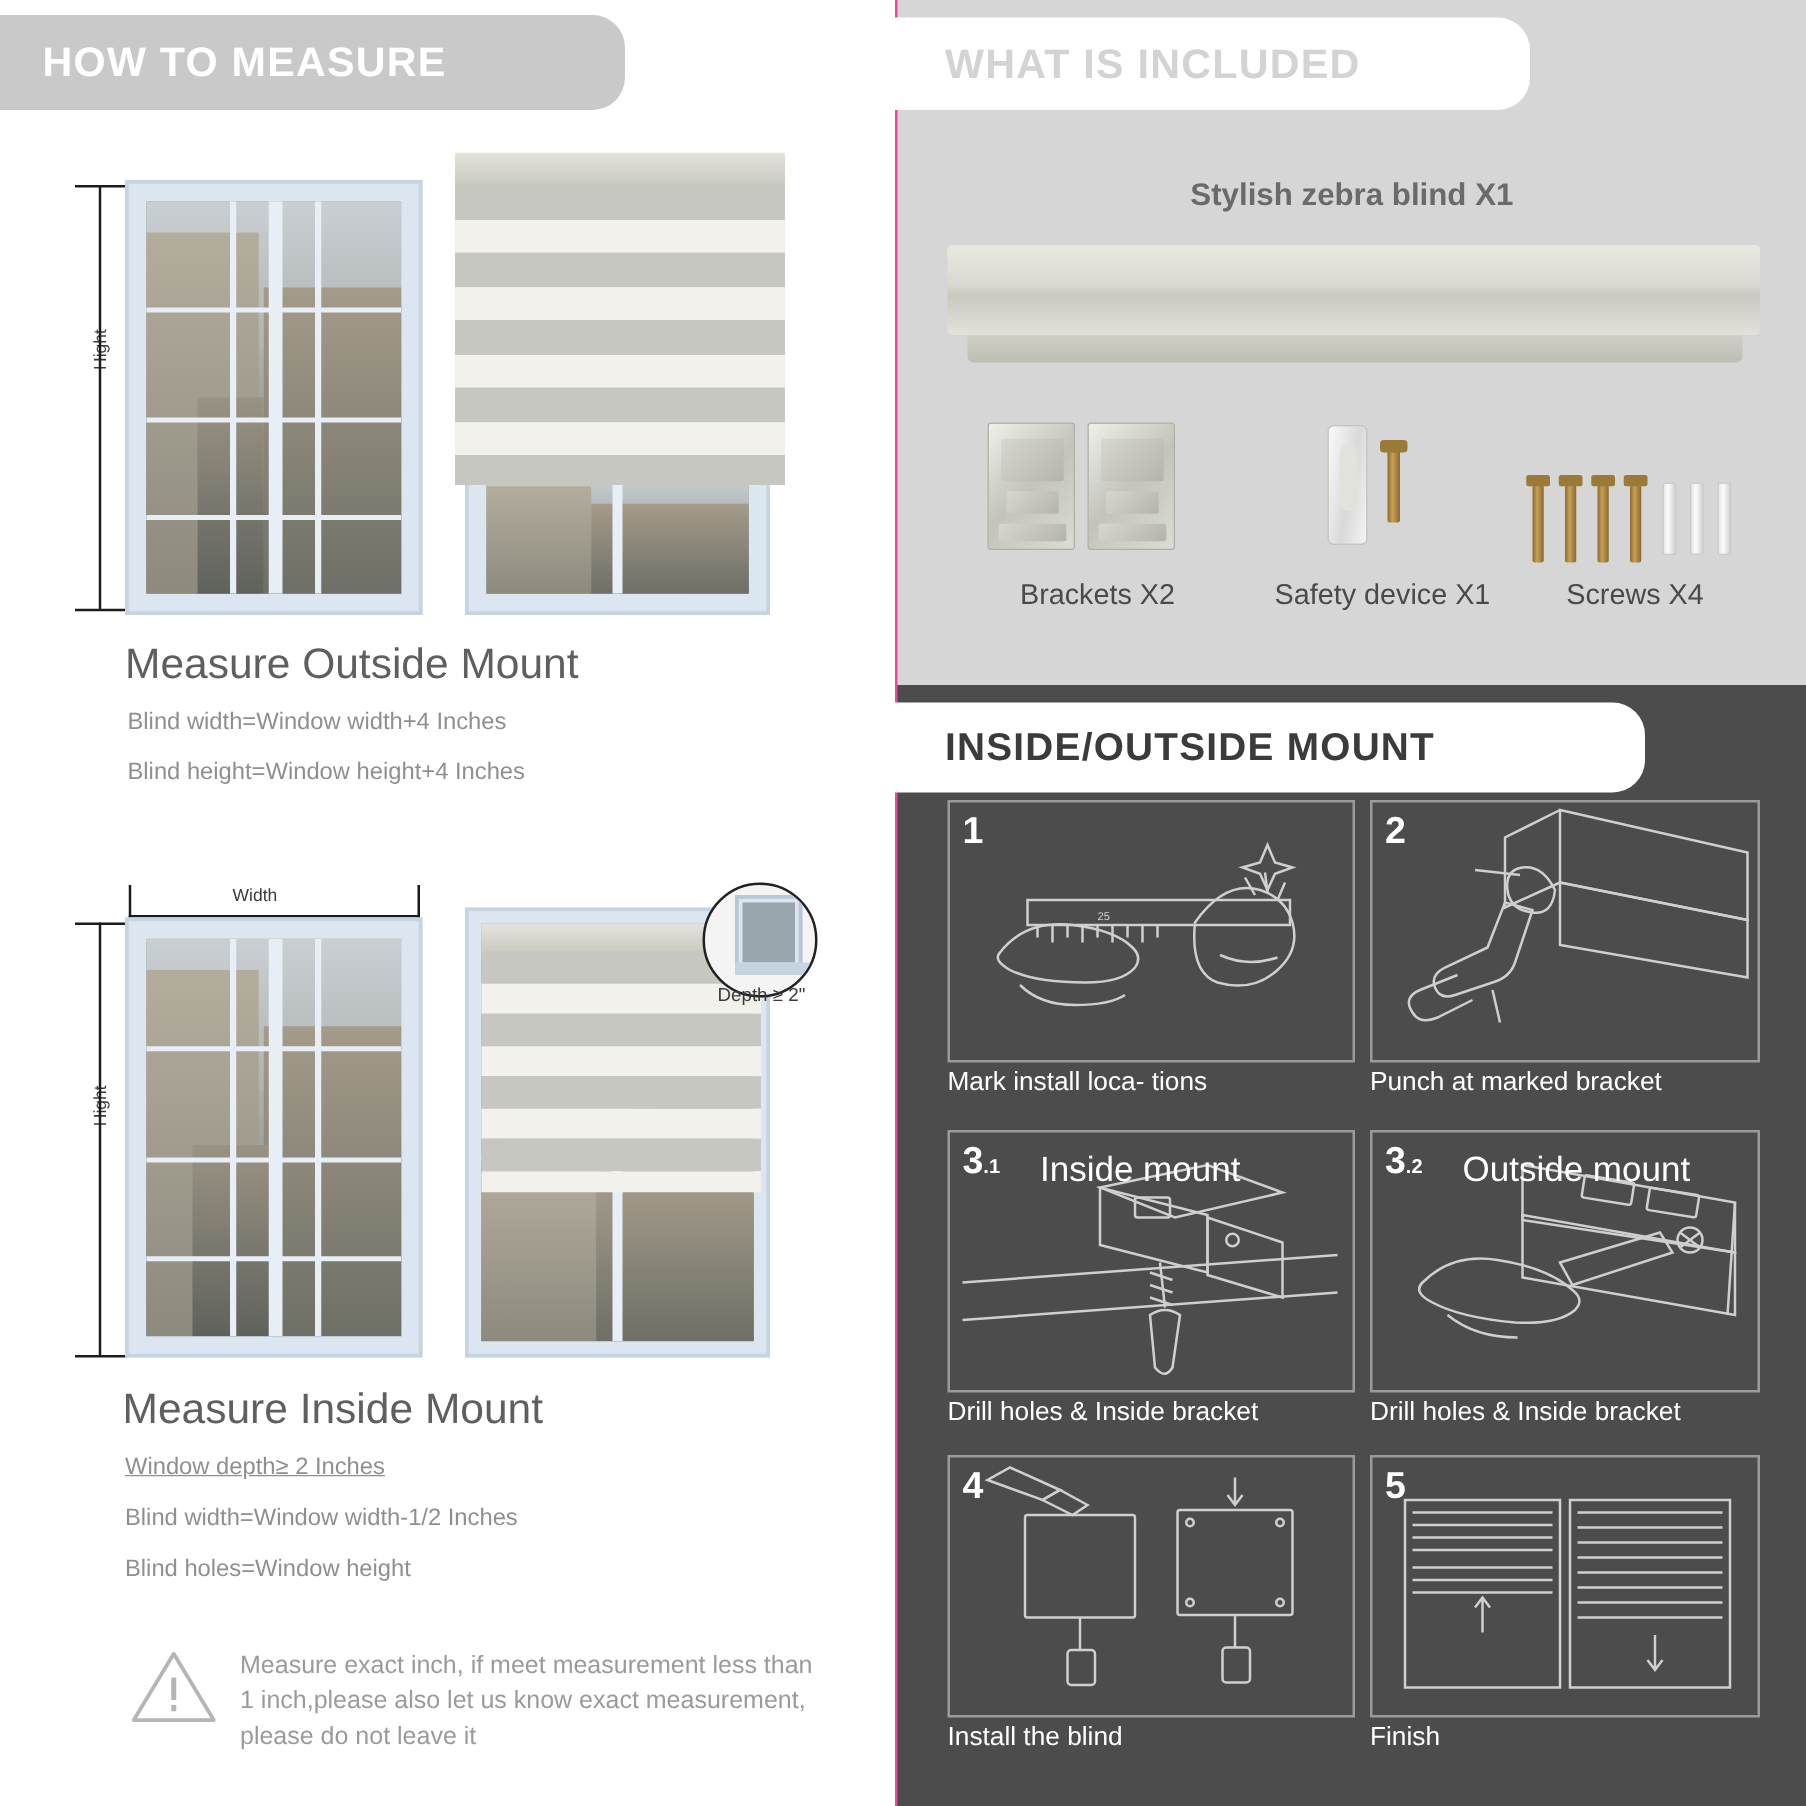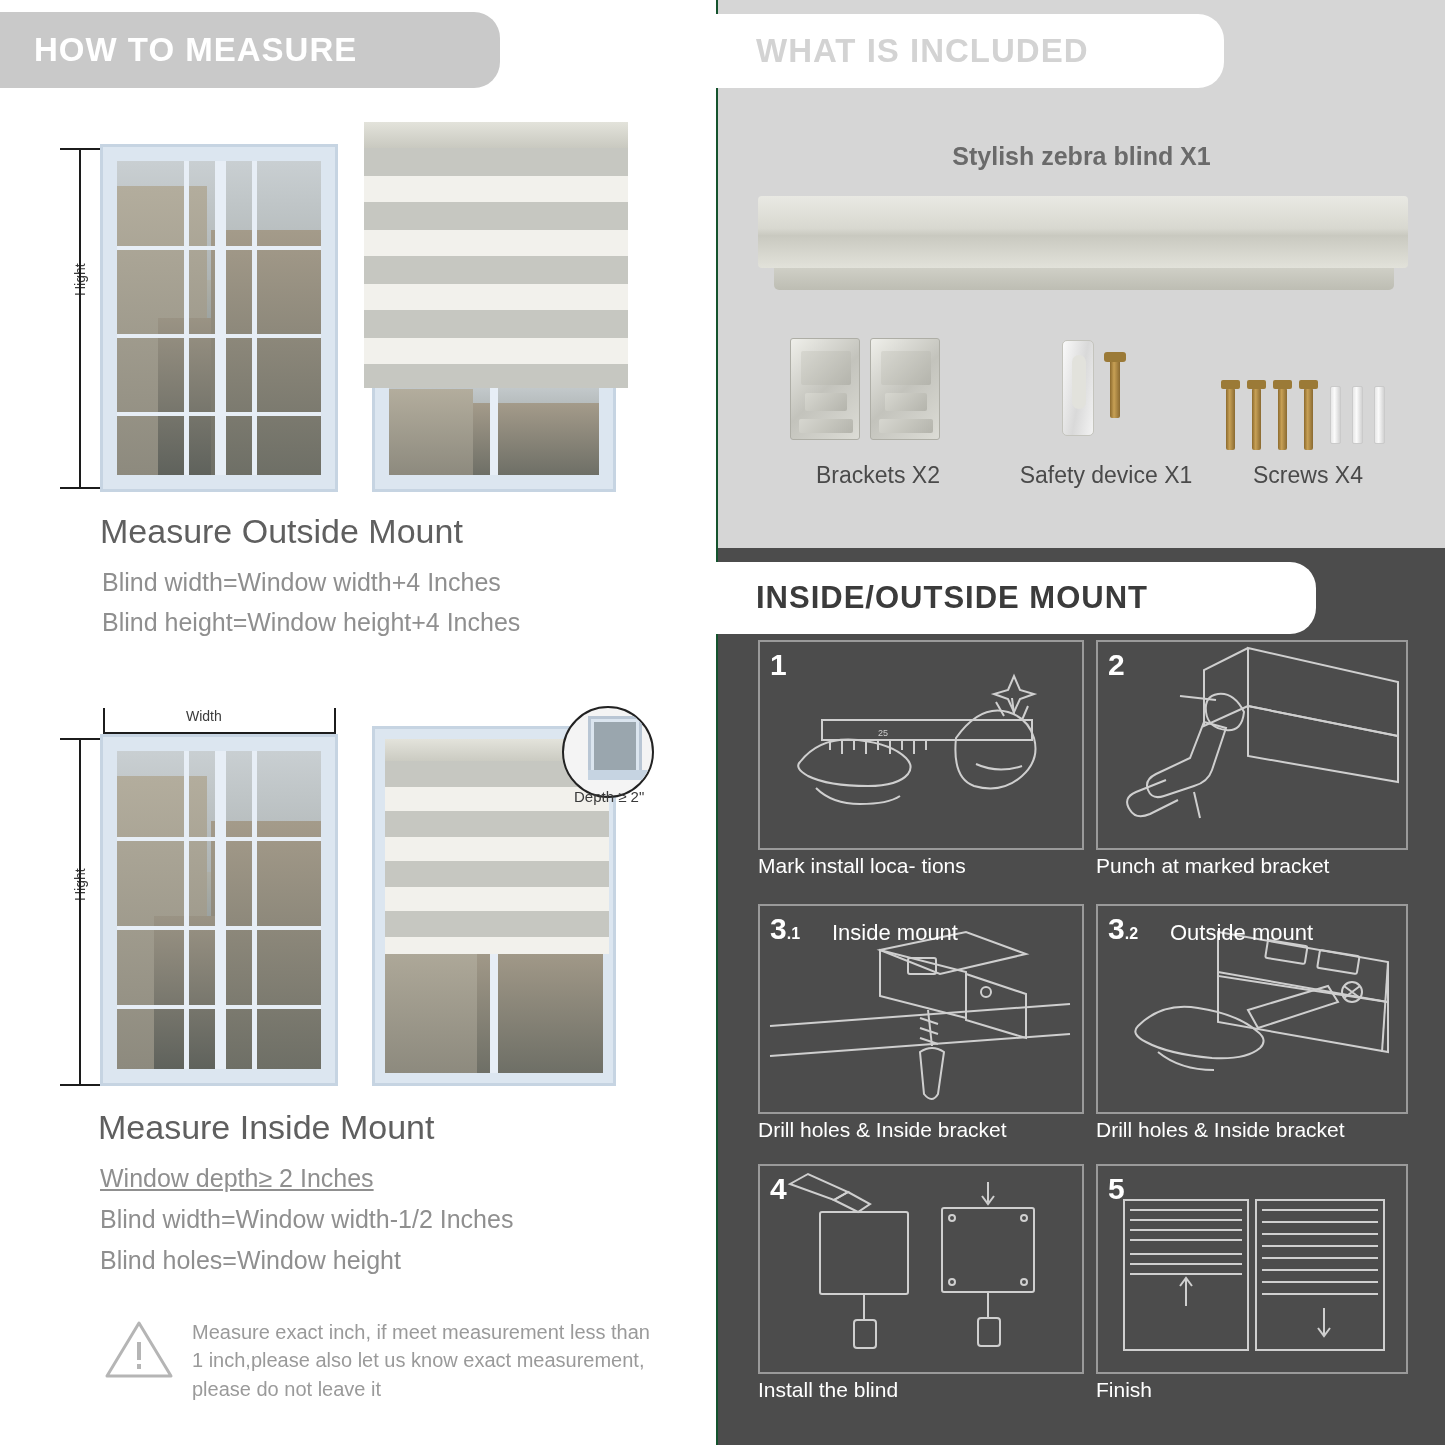--- a/index.html
+++ b/index.html
@@ -3,21 +3,21 @@
 <meta charset="utf-8">
 <style>
   * { box-sizing: border-box; }
   html, body { margin:0; padding:0; }
   body {
     width:1445px; height:1445px;
     font-family: "Liberation Sans", sans-serif;
     background:#ffffff;
     overflow:hidden;
   }
-  .page { position:relative; width:1445px; height:1445px; background:#14532d; }
+  .page { position:relative; width:1445px; height:1445px; background:#ec4899; }
 
   
   .left-panel { position:absolute; left:0; top:0; width:716px; height:1445px; background:#ffffff; }
 
   .hdr-tab {
     position:absolute;
     border-radius:0 26px 26px 0;
     display:flex; align-items:center;
     letter-spacing:1px;
     font-weight:bold;
@@ -25,21 +25,21 @@
   .hdr-left {
     left:0; top:12px; width:500px; height:76px;
     background:#c9c9c9; color:#ffffff;
     font-size:33px; padding-left:34px;
   }
 
   .sec-title {
     font-size:34px; color:#5f5f5f; font-weight:normal;
   }
   .sec-line {
-    font-size:25px; color:#8f8f8f; line-height:1.45; font-weight:normal;
+    font-size:19px; color:#8f8f8f; line-height:1.45; font-weight:normal;
   }
 
   
   .winwrap { position:absolute; }
   .dimlabel { font-size:14px; color:#3a3a3a; }
 
   .window {
     position:absolute; background:#dce6f0;
     border:3px solid #c6d4e2;
   }
@@ -109,21 +109,21 @@
   }
   .step { position:absolute; }
   .step-img { position:absolute; left:0; top:0; right:0; bottom:0; border:2px solid #9a9a9a; background:#4c4c4c; overflow:hidden; }
   .step-num {
     position:absolute; left:10px; top:8px;
     font-size:30px; color:#ffffff; font-weight:bold; line-height:1;
     z-index:5;
   }
   .step-num small { font-size:16px; }
   .step-sub {
-    position:absolute; top:14px; font-size:22px; color:#ffffff; z-index:5;
+    position:absolute; top:14px; font-size:28px; color:#ffffff; z-index:5;
   }
   .step-cap { position:absolute; font-size:21px; color:#ffffff; }
 </style>
 </head>
 <body>
 
 <div class="page">
 
   <div class="left-panel">
 

